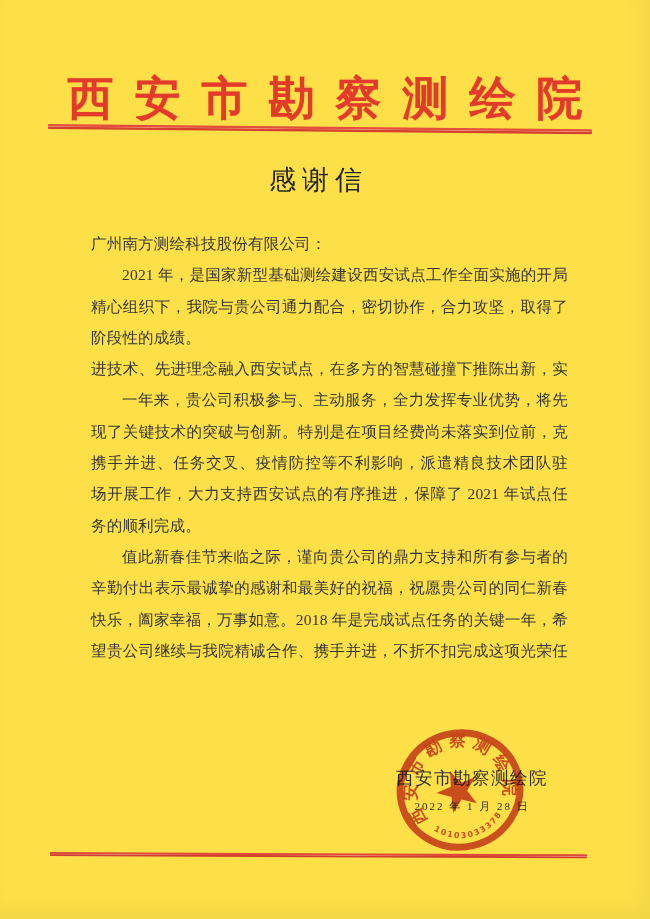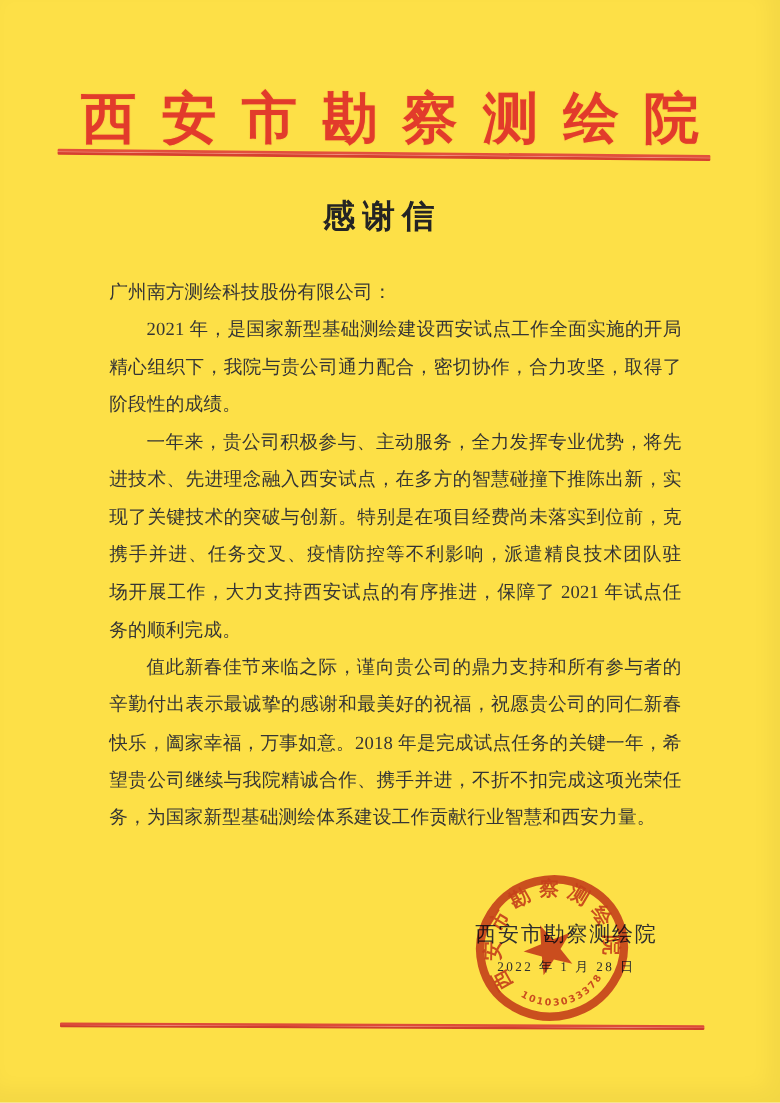--- a/index.html
+++ b/index.html
@@ -24,21 +24,21 @@
   .head-rule{
     position:absolute;left:48px;top:124px;width:544px;height:5px;
     background:linear-gradient(180deg,#e2503c 0 38%,#f0907c 50%,#d6402f 62% 100%);
     transform:rotate(0.55deg);transform-origin:left center;
     border-radius:1px;
   }
   
   .letter-title{
     position:absolute;left:77px;top:162px;width:477px;
     text-align:center;
-    font-size:27px;font-weight:bold;
+    font-size:27px;font-weight:normal;
     letter-spacing:6px;text-indent:6px;
     color:#242424;
   }
   
   .letter-body{
     position:absolute;left:91px;top:228px;width:477px;
     font-size:15.5px;line-height:31.3px;
     color:#353535;
     letter-spacing:.2px;
   }
@@ -74,31 +74,30 @@
   <div class="org-title">西安市勘察测绘院</div>
   <div class="head-rule"></div>
 
   <div class="letter-title">感谢信</div>
 
   <div class="letter-body">
     <div class="ln">广州南方测绘科技股份有限公司：</div>
     <div class="ln jl indent">2021 年，是国家新型基础测绘建设西安试点工作全面实施的开局</div>
     <div class="ln jl">精心组织下，我院与贵公司通力配合，密切协作，合力攻坚，取得了</div>
     <div class="ln">阶段性的成绩。</div>
+    <div class="ln jl">进技术、先进理念融入西安试点，在多方的智慧碰撞下推陈出新，实</div>
     <div class="ln jl indent">一年来，贵公司积极参与、主动服务，全力发挥专业优势，将先</div>
-    <div class="ln jl">进技术、先进理念融入西安试点，在多方的智慧碰撞下推陈出新，实</div>
     <div class="ln jl">现了关键技术的突破与创新。特别是在项目经费尚未落实到位前，克</div>
     <div class="ln jl">携手并进、任务交叉、疫情防控等不利影响，派遣精良技术团队驻</div>
     <div class="ln jl">场开展工作，大力支持西安试点的有序推进，保障了 2021 年试点任</div>
     <div class="ln">务的顺利完成。</div>
     <div class="ln jl indent">值此新春佳节来临之际，谨向贵公司的鼎力支持和所有参与者的</div>
     <div class="ln jl">辛勤付出表示最诚挚的感谢和最美好的祝福，祝愿贵公司的同仁新春</div>
     <div class="ln jl">快乐，阖家幸福，万事如意。2018 年是完成试点任务的关键一年，希</div>
     <div class="ln jl">望贵公司继续与我院精诚合作、携手并进，不折不扣完成这项光荣任</div>
-    <div class="ln">务，为国家新型基础测绘体系建设工作贡献行业智慧和西安力量。</div>
   </div>
 
   <div class="sig-block">
     <div class="sig-org">西安市勘察测绘院</div>
     <div class="sig-date">2022 年 1 月 28 日</div>
   </div>
 
   <svg class="seal" viewBox="0 0 132 126" xmlns="http://www.w3.org/2000/svg">
     <defs>
       <path id="sealTopArc" d="M 29.96 88.2 A 44 44 0 1 1 102.04 88.2" fill="none"></path>

